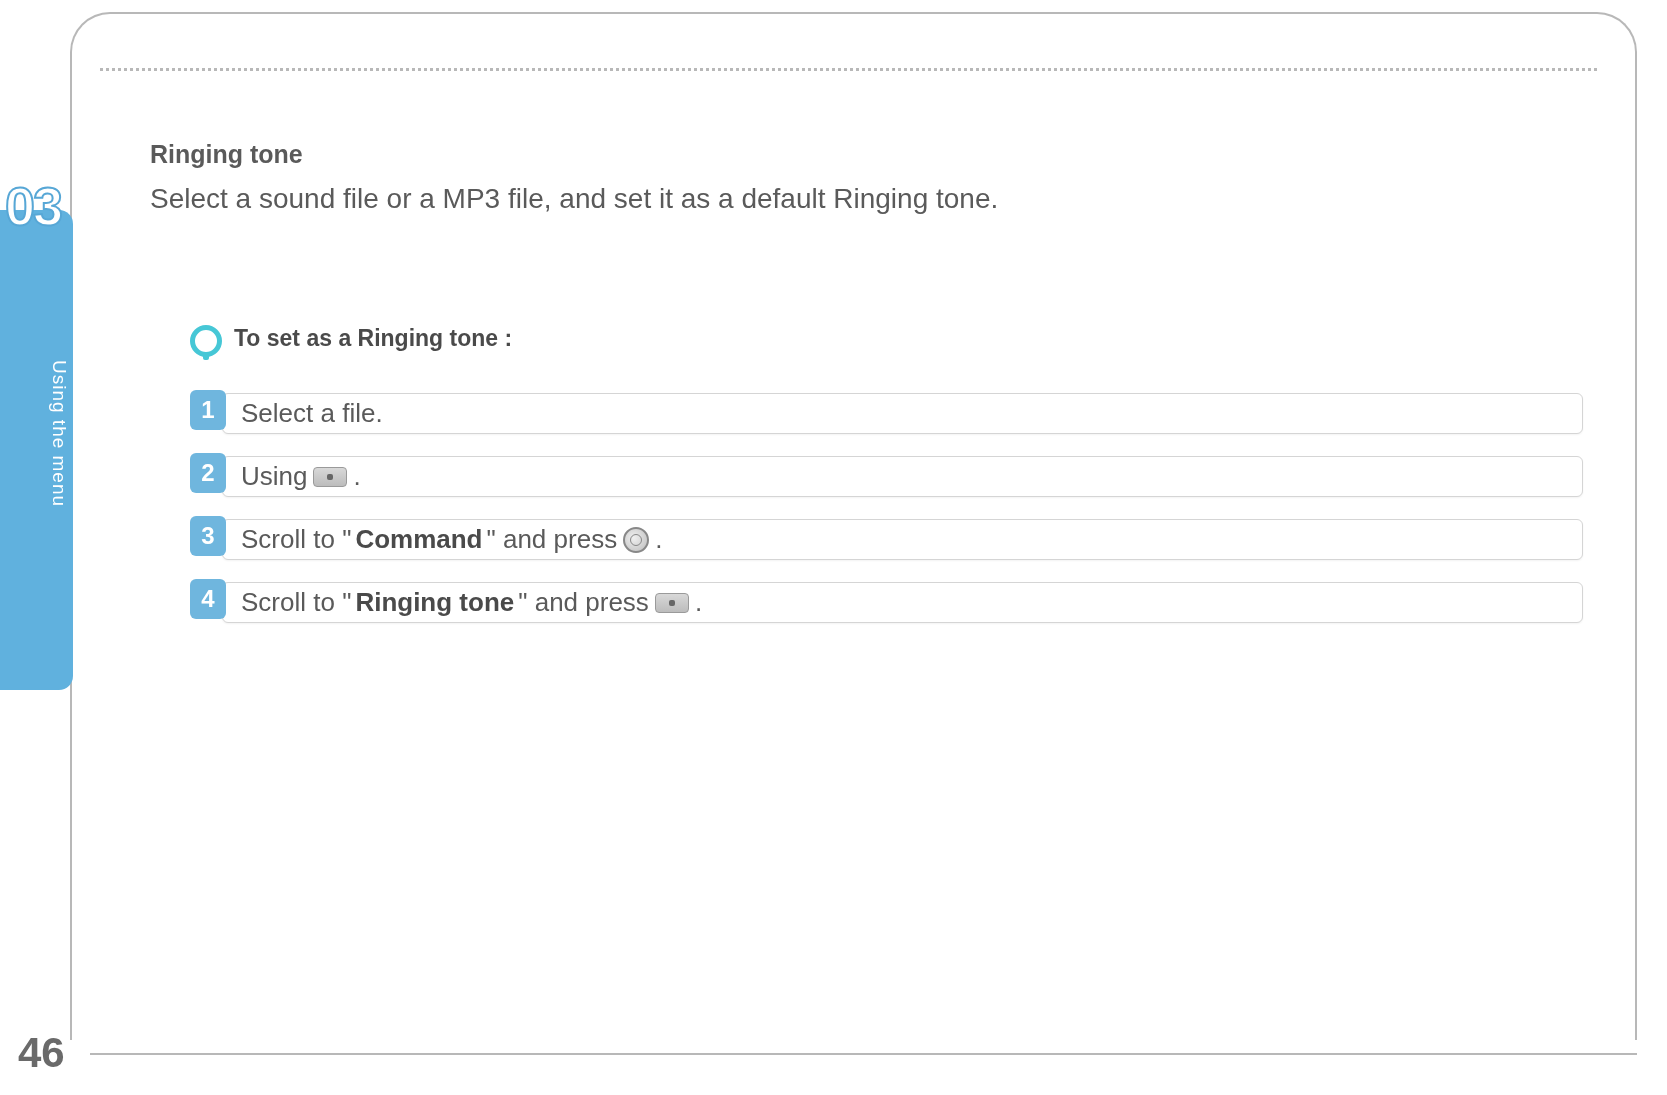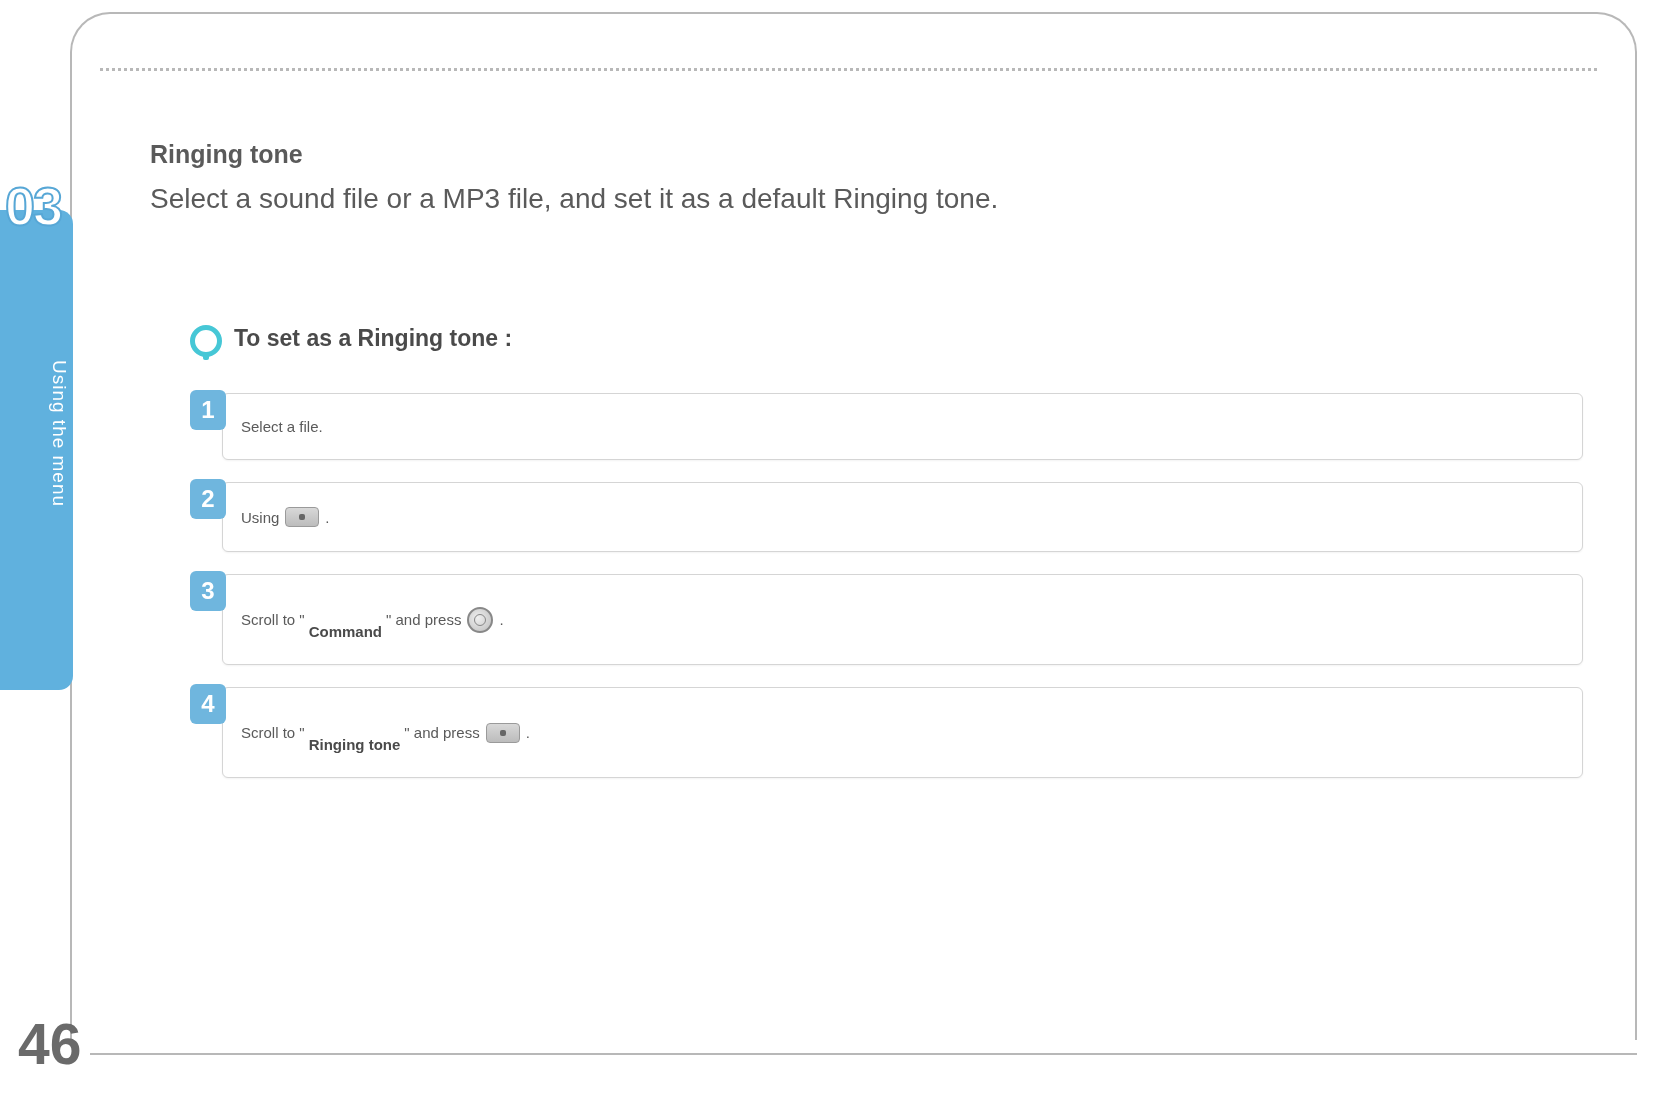--- a/index.html
+++ b/index.html
@@ -135,31 +135,31 @@
     flex-shrink: 0;
     position: relative;
     top: -3px;
     z-index: 2;
   }
   .step-body {
     flex: 1;
     background: #ffffff;
     border: 1px solid #d5d5d5;
     border-radius: 6px;
-    padding: 24px 18px;
-    font-size: 15px;
+    padding: 4px 18px;
+    font-size: 26px;
     color: #5a5a5a;
     margin-left: -4px;
     box-shadow: 0 1px 2px rgba(0,0,0,0.05);
     display: flex;
     align-items: center;
     flex-wrap: wrap;
     gap: 4px;
   }
-  .step-body b { color: #4a4a4a; margin-top: 24px; }
+  .step-body b { color: #4a4a4a; }
   .key-icon {
     display: inline-flex;
     align-items: center;
     justify-content: center;
     width: 34px;
     height: 20px;
     background: linear-gradient(#d8d8d8,#bcbcbc);
     border: 1px solid #9a9a9a;
     border-radius: 4px;
     vertical-align: middle;
@@ -190,21 +190,21 @@
     top:50%; left:50%;
     width:10px; height:10px;
     border:1px solid #888;
     border-radius:50%;
     transform:translate(-50%,-50%);
   }
   .page-number {
     position: absolute;
     left: 18px;
     bottom: 18px;
-    font-size: 57px;
+    font-size: 42px;
     font-weight: bold;
     color: #6a6a6a;
   }
   .bottom-rule {
     position: absolute;
     left: 90px;
     right: 30px;
     bottom: 40px;
     border-top: 2px solid #b8b8b8;
   }

